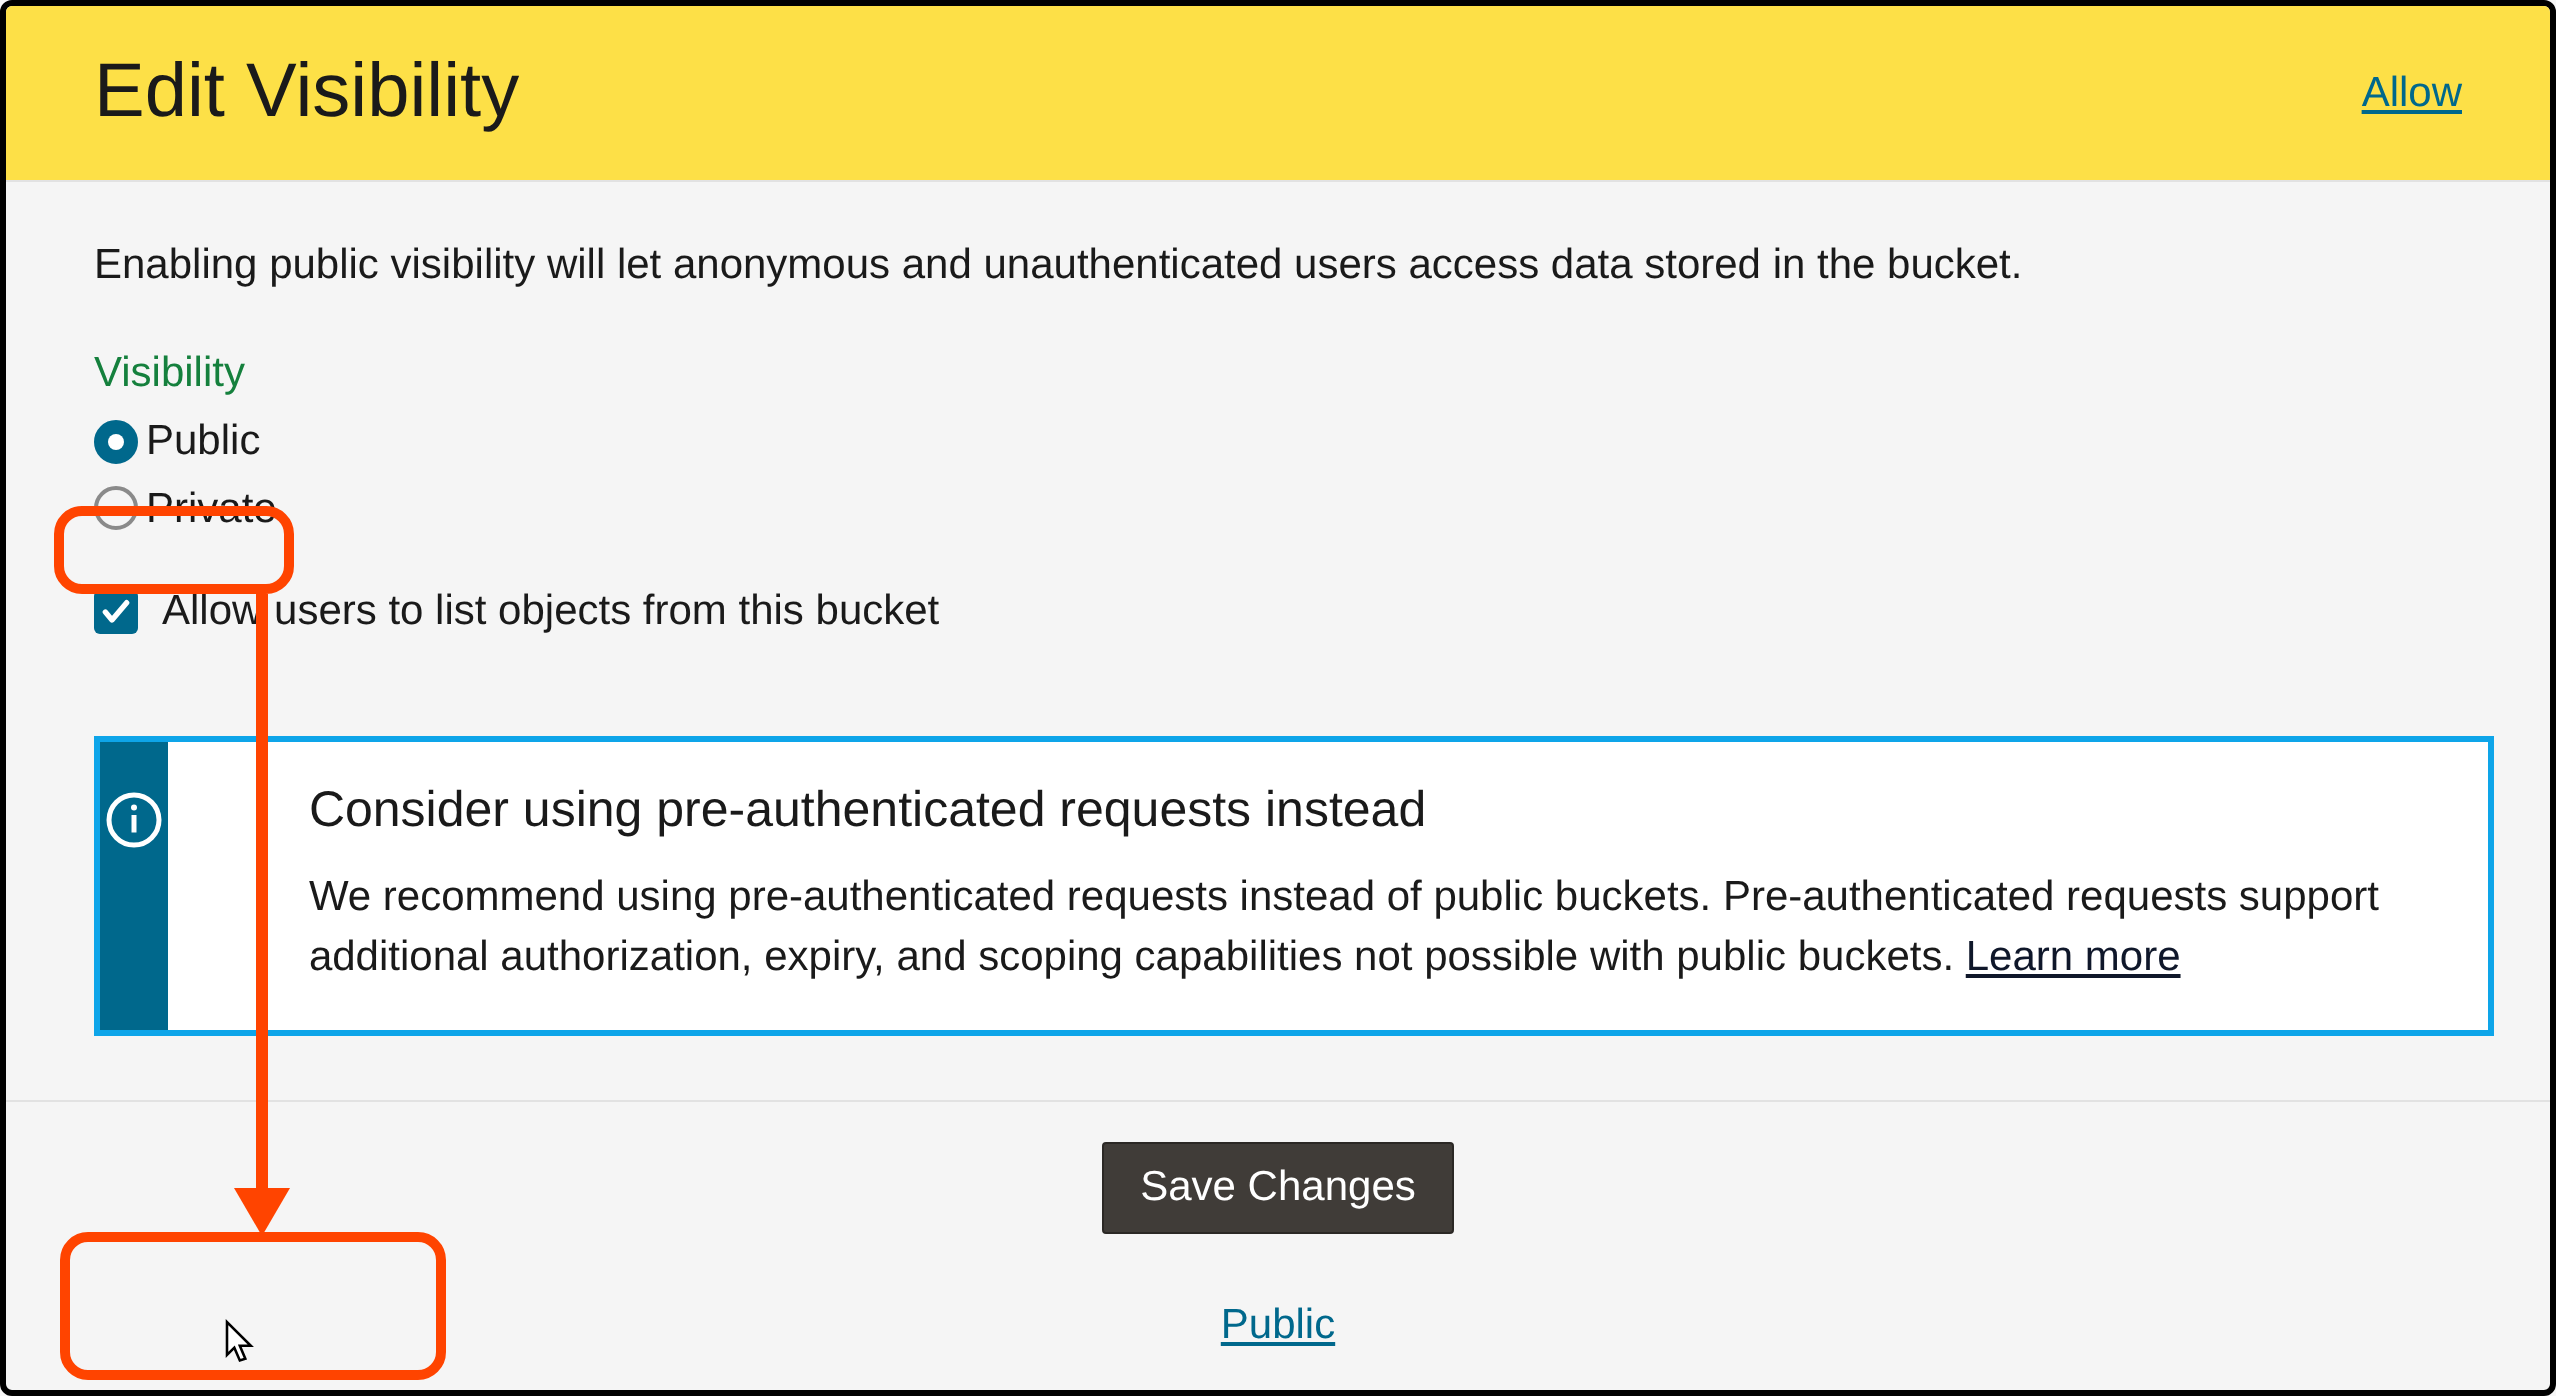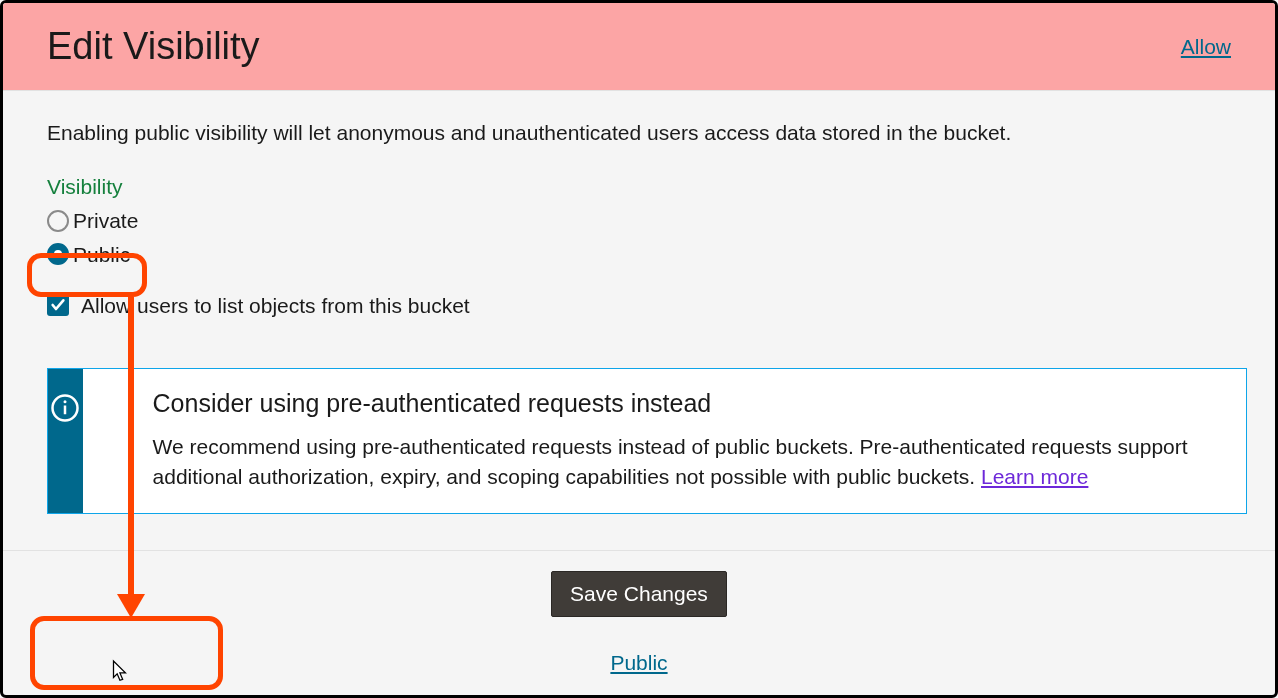--- a/index.html
+++ b/index.html
@@ -16,21 +16,21 @@
     position: absolute;
     inset: 0;
     border: 3px solid #000;
     border-radius: 6px;
     background: #f5f5f5;
     display: flex;
     flex-direction: column;
     overflow: hidden;
   }
   .dialog-header {
-    background: #fca5a5;
+    background: #fde047;
     padding: 22px 44px;
     border-bottom: 1px solid #e2e2e2;
     display: flex;
     justify-content: space-between;
     align-items: center;
   }
   .dialog-title {
     font-size: 38px;
     font-weight: 400;
     color: #1a1a1a;
@@ -81,41 +81,41 @@
   }
   .radio.selected::after {
     content: "";
     width: 8px;
     height: 8px;
     background: #fff;
     border-radius: 50%;
   }
   .checkbox-row {
     display: flex;
-    align-items: flex-start;
+    align-items: center;
     gap: 12px;
     font-size: 21px;
     color: #1a1a1a;
     margin-top: 24px;
     margin-bottom: 50px;
   }
   .checkbox {
     width: 22px;
     height: 22px;
     background: #00688c;
     border-radius: 3px;
     display: inline-flex;
     align-items: center;
     justify-content: center;
     color: #fff;
   }
   .checkbox svg { width: 16px; height: 16px; }
   .info-panel {
     display: flex;
-    border: 1px solid #0ea5e9;
+    border: 3px solid #0ea5e9;
     background: #fff;
     margin-bottom: 20px;
     gap: 44px;
   }
   .info-icon-bar {
     width: 64px;
     background: #00688c;
     display: flex;
     align-items: flex-start;
     justify-content: center;
@@ -128,21 +128,21 @@
     font-size: 21px;
     color: #1a1a1a;
   }
   .info-title {
     font-size: 25px;
     font-weight: 400;
     margin: 0 0 14px 0;
   }
   .info-body { margin: 0; line-height: 1.45; }
   .info-body a {
-    color: #6d28d9;
+    color: #0f172a;
     text-decoration: underline;
   }
   .dialog-footer {
     border-top: 1px solid #e2e2e2;
     padding: 20px 44px;
     display: flex;
     align-items: center;
     gap: 34px;
     flex-direction: column;
   }
@@ -211,27 +211,27 @@
     <h1 class="dialog-title">Edit Visibility</h1>
     <a class="help-link" href="#">Allow</a>
   </div>
 
   <div class="dialog-body">
     <p class="intro-text">Enabling public visibility will let anonymous and unauthenticated users access data stored in the bucket.</p>
 
     <p class="group-label">Visibility</p>
 
     <label class="radio-row">
+      <span class="radio selected"></span>
+      <span>Public</span>
+    </label>
+
+    <label class="radio-row">
       <span class="radio"></span>
       <span>Private</span>
-    </label>
-
-    <label class="radio-row">
-      <span class="radio selected"></span>
-      <span>Public</span>
     </label>
 
     <label class="checkbox-row">
       <span class="checkbox">
         <svg viewBox="0 0 24 24" fill="none" stroke="currentColor" stroke-width="4" stroke-linecap="round" stroke-linejoin="round">
             <polyline points="4 12 9 18 20 5"></polyline>
           </svg>
       </span>
       <span>Allow users to list objects from this bucket</span>
     </label>

